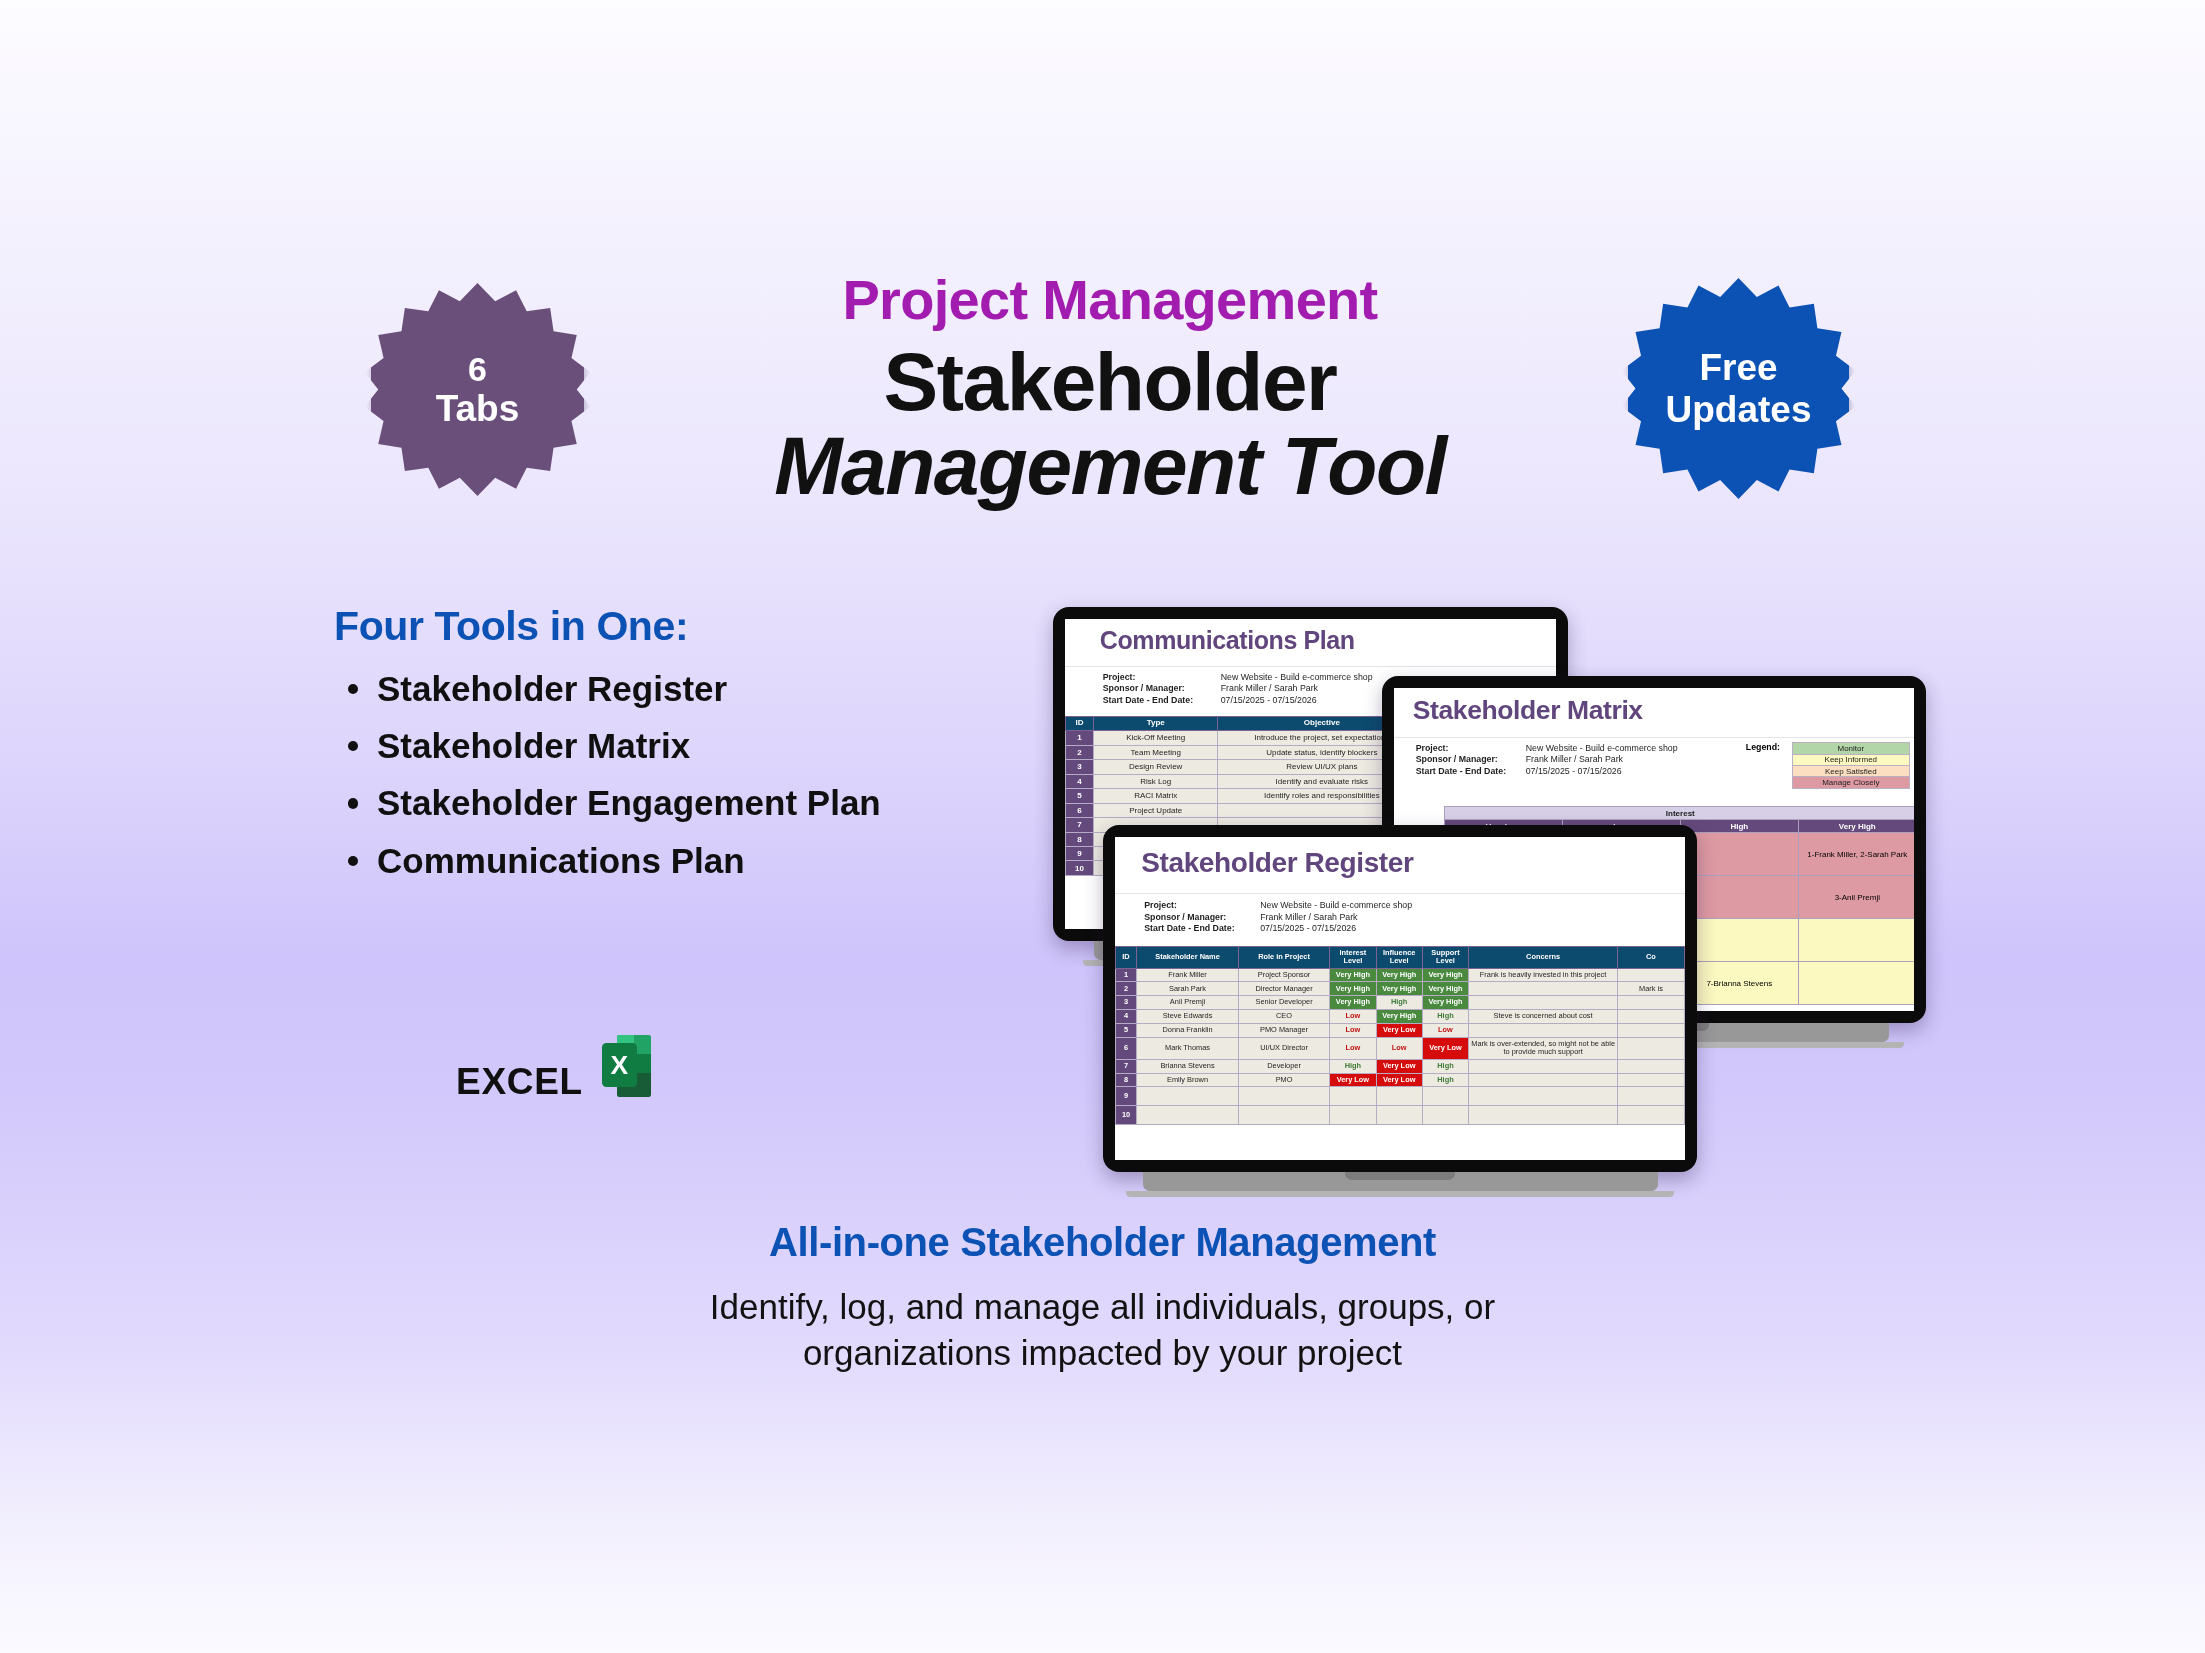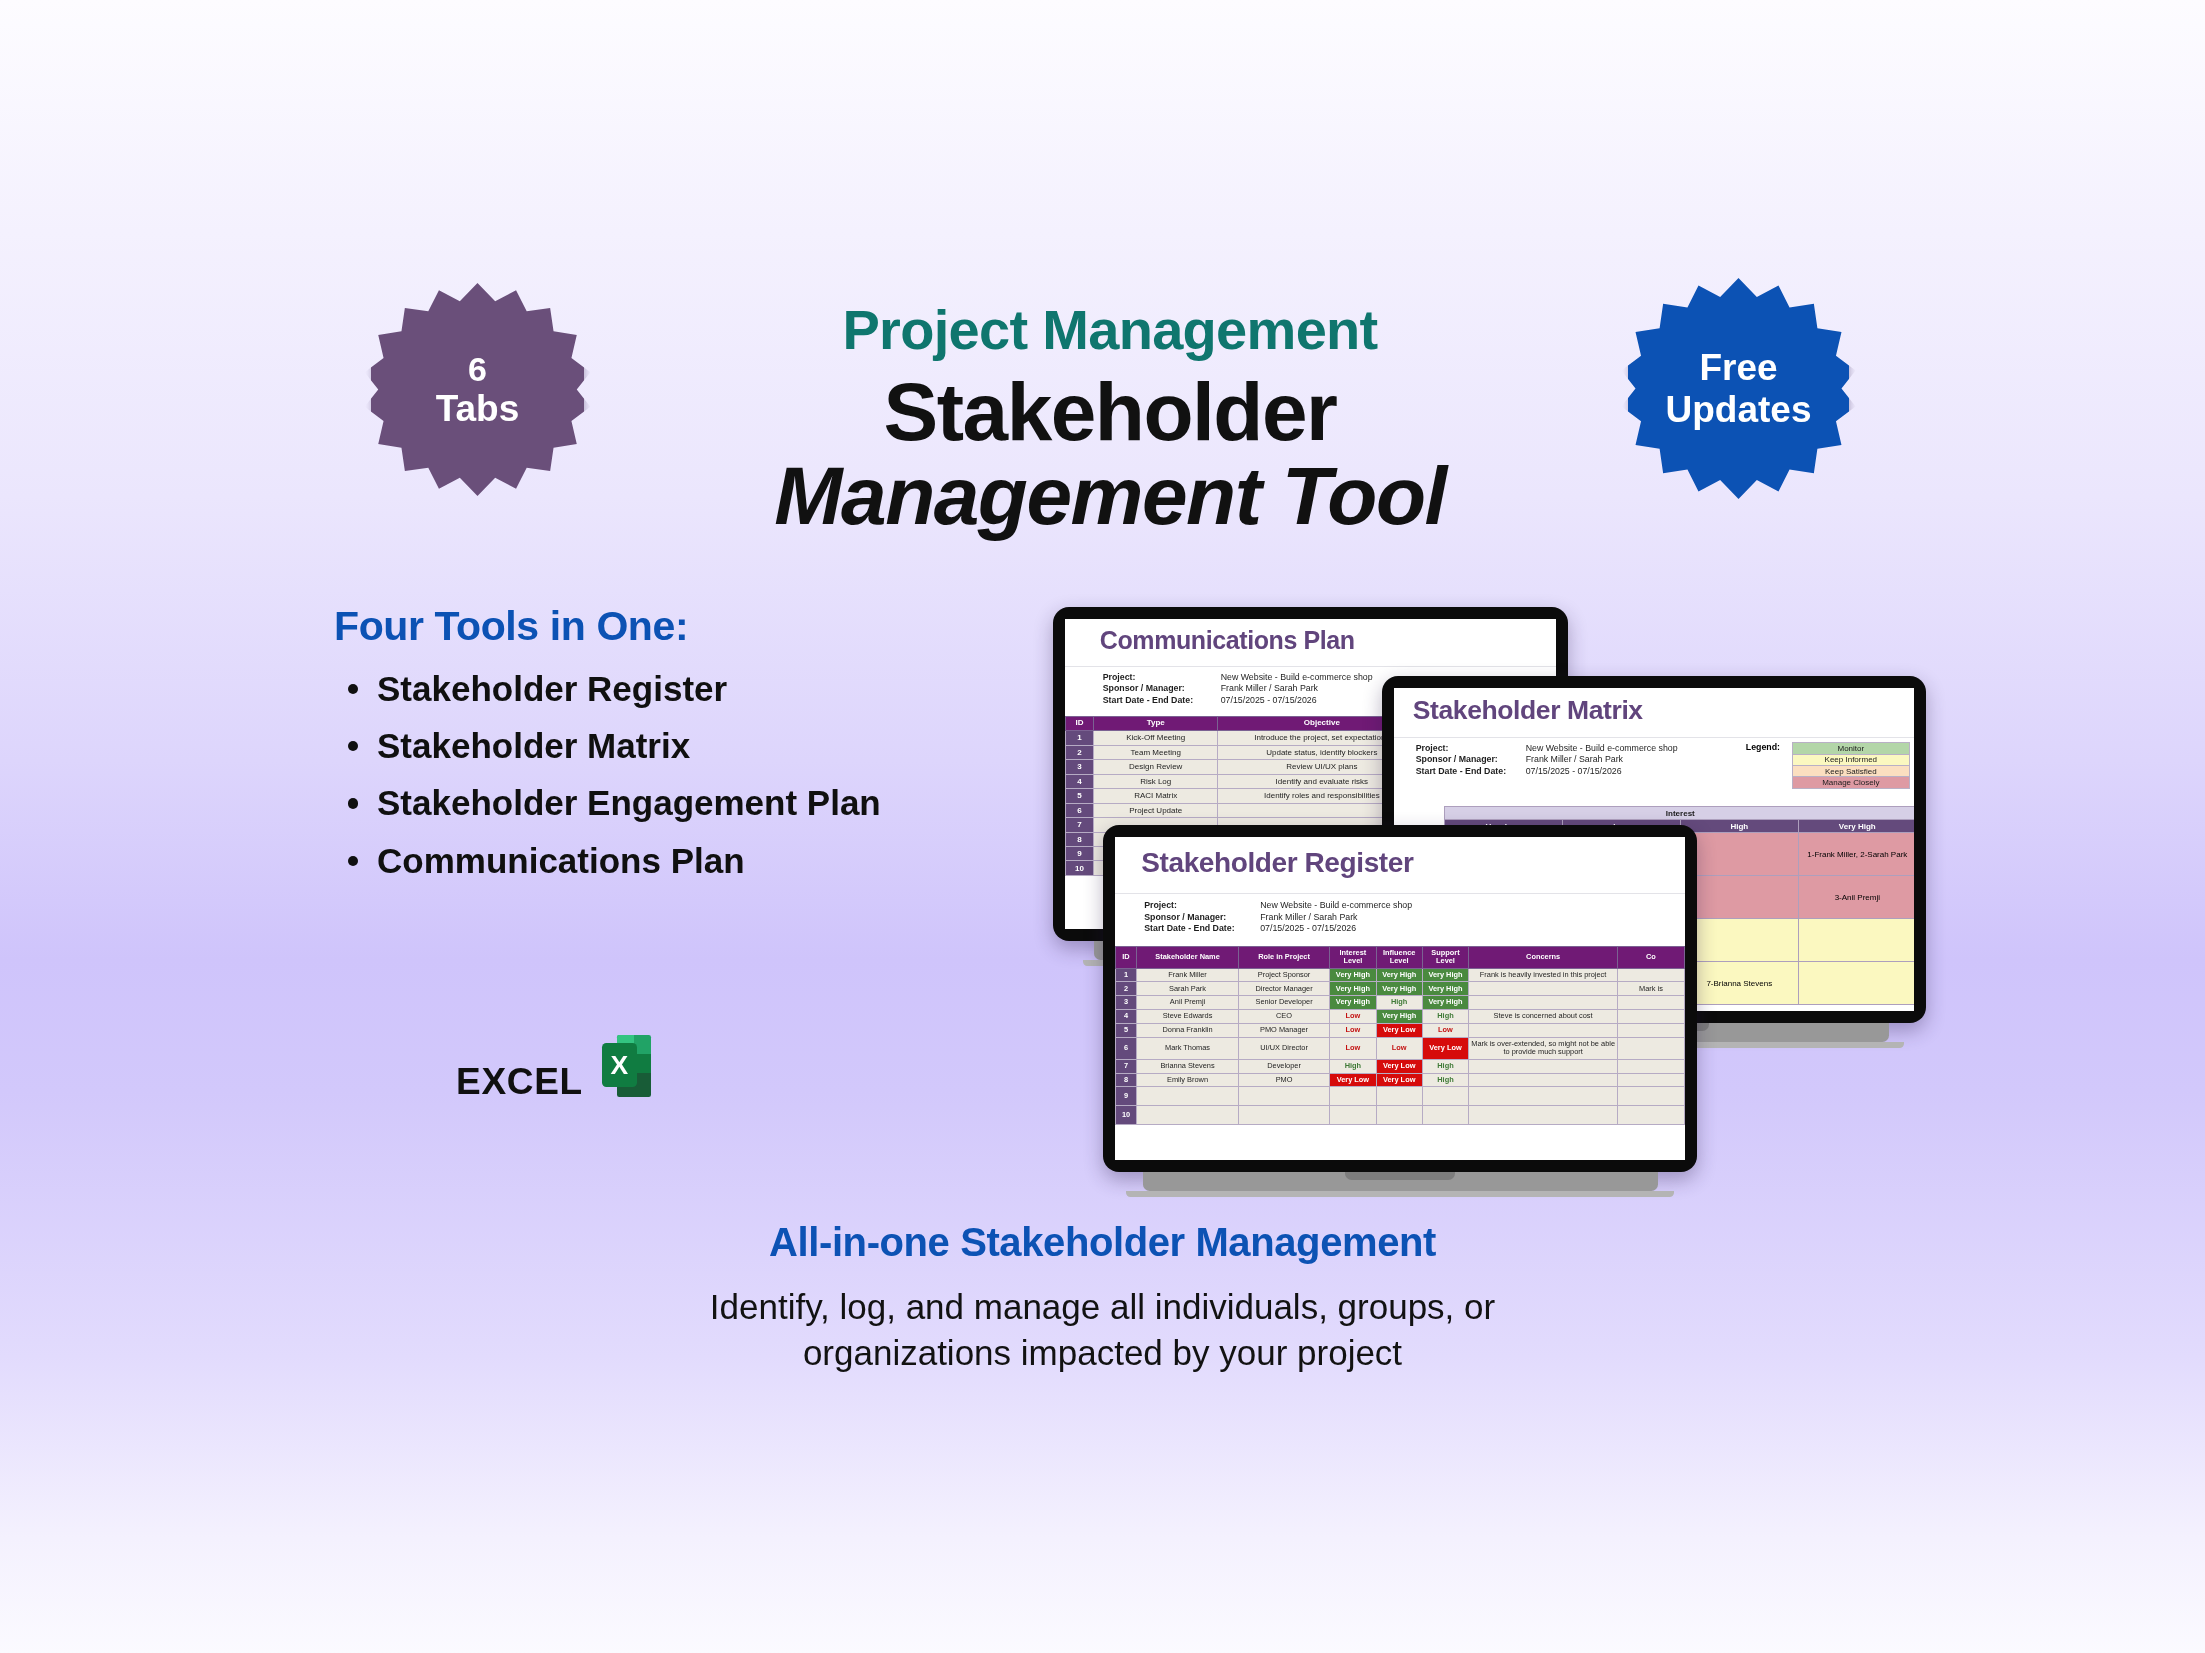--- a/index.html
+++ b/index.html
@@ -52,22 +52,22 @@
     left: 1628px; top: 278px; width: 221px; height: 221px;
     background: #0c52b4;
     font-size: 37px; font-weight: 700;
   }
   #badge-updates .b-line1,
   #badge-updates .b-line2 { font-size: 37px; font-weight: 700; }
 
   
   .header { position: absolute; left: 625px; top: 272px; width: 970px; text-align: center; }
   .eyebrow {
-    font-size: 56px; font-weight: 700; color: #0f766e;
-    letter-spacing: -0.7px; line-height: 1.0; margin-top: 30px;
+    font-size: 56px; font-weight: 700; color: #a21caf;
+    letter-spacing: -0.7px; line-height: 1.0;
   }
   .h1 {
     font-size: 82px; font-weight: 700; color: #111111;
     letter-spacing: -1.5px; line-height: 1.08; margin-top: 10.3px;
     white-space: nowrap;
   }
   .h1 .l2 { display:block; margin-top: -4.4px; font-style: italic; }
 
   
   .features { position: absolute; left: 334px; top: 603px; width: 735px; }
@@ -121,21 +121,21 @@
   .base-shelf { height: 6.6px; background: #b4b4b4; border-radius: 0 0 4.4px 4.4px; margin: 0 auto; }
 
   
   .sheet-body { background:#ffffff; width: 100%; height: 100%; }
   .sheet-title { font-weight: 700; color: #61457d; letter-spacing: -0.4px; }
   .meta-tbl { border-collapse: collapse; }
   .meta-tbl td { padding: 0.7px 2.9px; white-space: nowrap; color:#1e1e1e; }
   .meta-lbl { font-weight: 700; }
   .grid-tbl { border-collapse: collapse; width: 100%; table-layout: fixed; }
   .grid-tbl th {
-    background: #701a75; color:#ffffff; font-weight: 700; text-align:center;
+    background: #0c4a6e; color:#ffffff; font-weight: 700; text-align:center;
     border: 0.7px solid #7b6292; padding: 2.2px 1.5px; line-height: 1.12;
   }
   .grid-tbl td {
     background: #edeae1; border: 0.7px solid #b6abc4; text-align:center;
     color:#1e1e1e; padding: 2.2px 1.5px; line-height: 1.14;
   }
   .grid-tbl td.idcell { background:#644a7c; color:#fff; font-weight:700; }
   .g-vh { background:#4a8a3f !important; color:#ffffff !important; font-weight:700; }
   .g-hi { color:#3f7a36 !important; font-weight:700; }
   .r-vl { background:#d60b0b !important; color:#ffffff !important; font-weight:700; }

